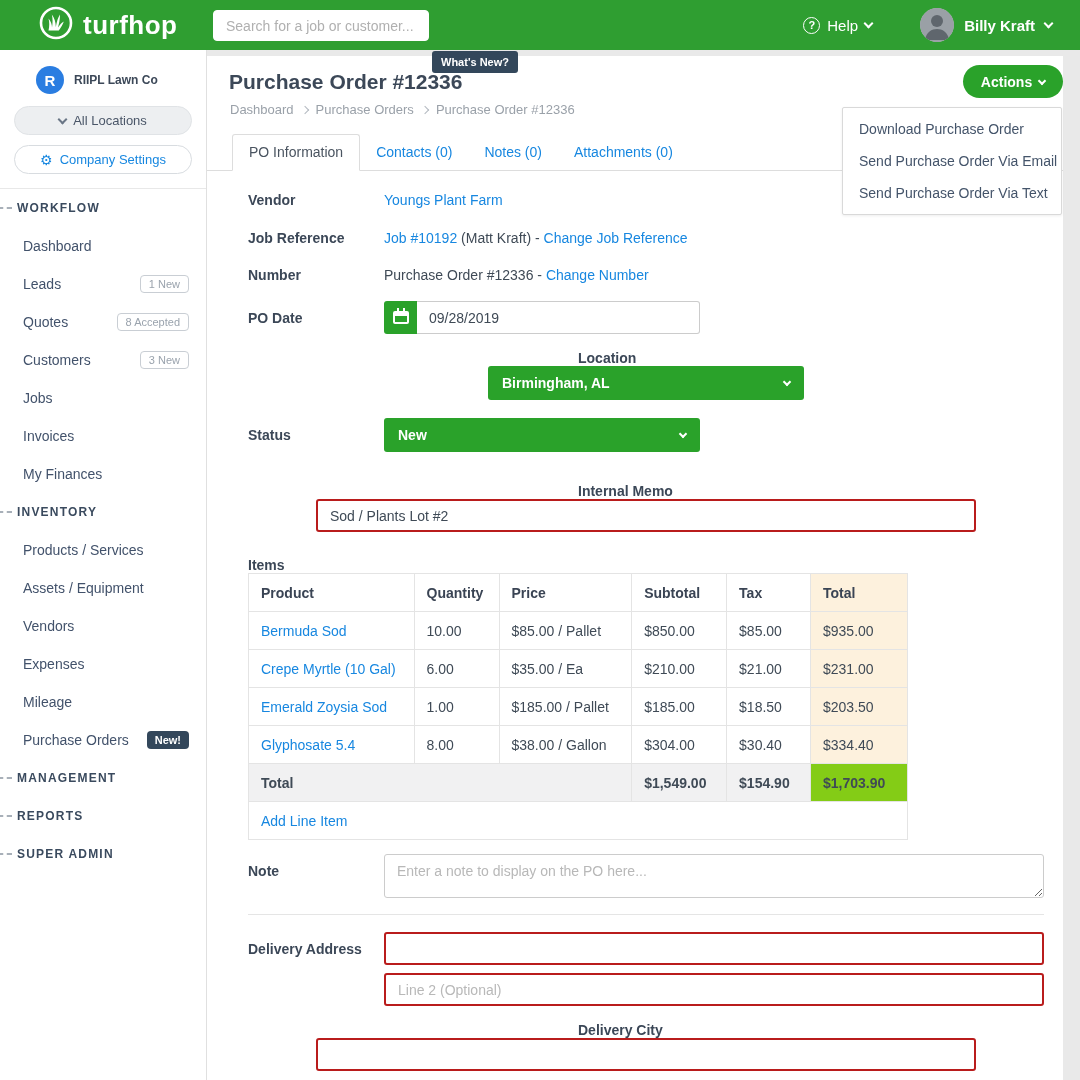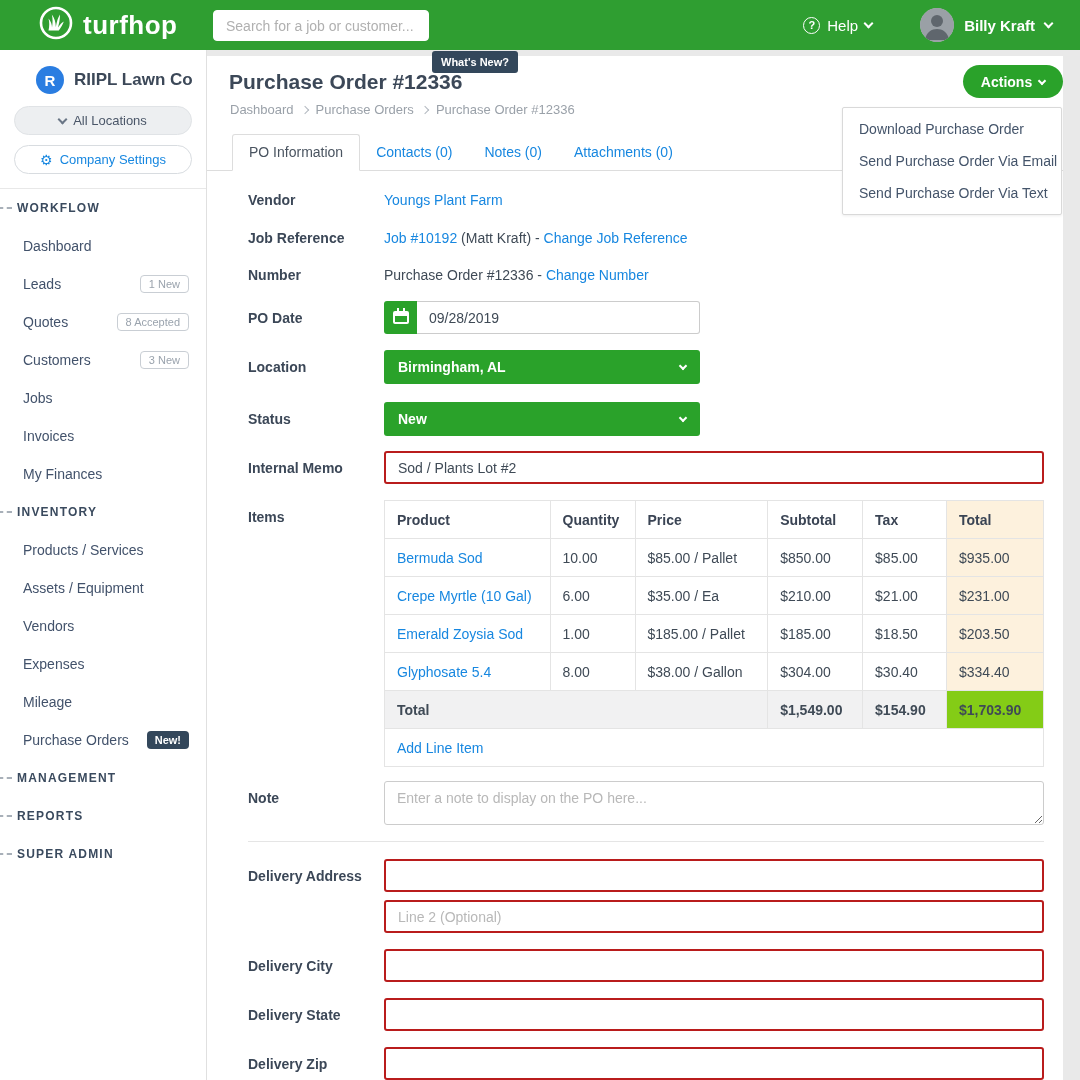--- a/index.html
+++ b/index.html
@@ -32,21 +32,21 @@
   .user-wrap { display:flex; align-items:center; gap:10px; cursor:pointer; }
   .user-name { font-size:15px; font-weight:bold; }
 
   
   .sidebar { position:absolute; left:0; top:50px; width:207px; height:1030px;
     background:#fff; border-right:1px solid #e0e0e0; overflow:hidden; }
   .company-row { display:flex; align-items:center; gap:10px; padding:16px 0 0 36px; }
   .company-avatar { width:28px; height:28px; border-radius:50%; background:#2a7de1;
     color:#fff; font-size:15px; font-weight:bold; display:flex; align-items:center;
     justify-content:center; }
-  .company-name { font-size:17px; font-weight:bold; color:#3c4858; }
+  .company-name { font-size:12px; font-weight:bold; color:#3c4858; }
   .pill { margin:12px 14px 0 14px; height:29px; border-radius:15px;
     display:flex; align-items:center; justify-content:center; gap:7px;
     font-size:13px; cursor:pointer; }
   .pill-locations { background:#edeff1; border:1px solid #e0e3e6; color:#4a5668; }
   .pill-settings { background:#fff; border:1px solid #d8dce0; color:#1787e0; margin-top:10px; }
   .gear { font-size:14px; line-height:1; }
   .side-divider { border-top:1px solid #e8e8e8; margin-top:14px; }
   .nav { list-style:none; }
   .nav-header { height:38px; display:flex; align-items:center; font-size:12px;
     font-weight:bold; letter-spacing:1.2px; color:#3a4a5e; }
@@ -90,21 +90,21 @@
   .form { padding-left:41px; padding-top:21px; }
   .frow { display:flex; align-items:center; width:796px; }
   .frow .flabel { width:136px; font-size:14px; font-weight:bold; color:#3b4757;
     flex-shrink:0; }
   .frow.top-align { align-items:flex-start; }
   .frow.top-align .flabel { padding-top:9px; }
   .txt-line { font-size:14px; color:#3f4a56; }
   .link { color:#1787e0; text-decoration:none; cursor:pointer; }
 
   .mt22{margin-top:22px;} .mt21{margin-top:21px;} .mt18{margin-top:18px;}
-  .mt16{margin-top:16px;} .mt15{margin-top:15px;} .mt14{margin-top:14px;}
+  .mt16{margin-top:16px;flex-direction:column;} .mt15{margin-top:31px;flex-direction:column;} .mt14{margin-top:14px;}
   .mt17{margin-top:17px;} .mt8{margin-top:8px;}
 
   .date-group { display:flex; width:364px; }
   .cal-btn { width:33px; height:33px; background:#2aa22a; border:none;
     border-radius:3px 0 0 3px; display:flex; align-items:center; justify-content:center;
     cursor:pointer; }
   .cal-glyph { width:16px; height:13px; border:2px solid #fff; border-top-width:5px;
     border-radius:2px; position:relative; }
   .cal-glyph::before, .cal-glyph::after { content:""; position:absolute; top:-8px;
     width:2px; height:4px; background:#fff; }

